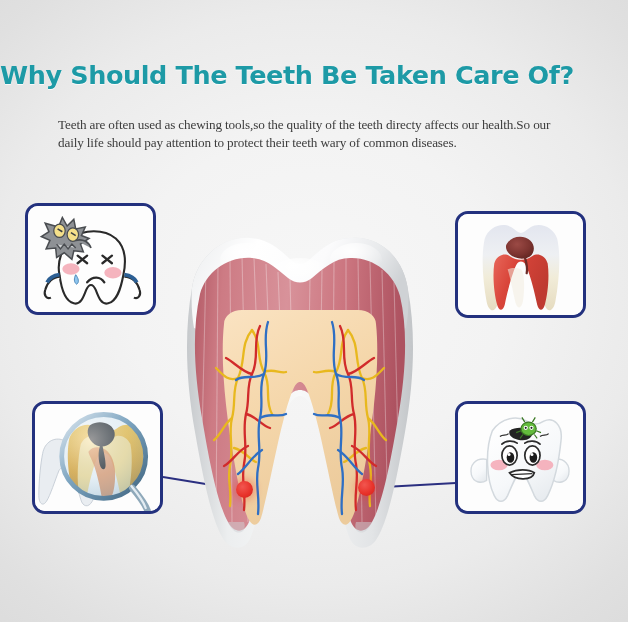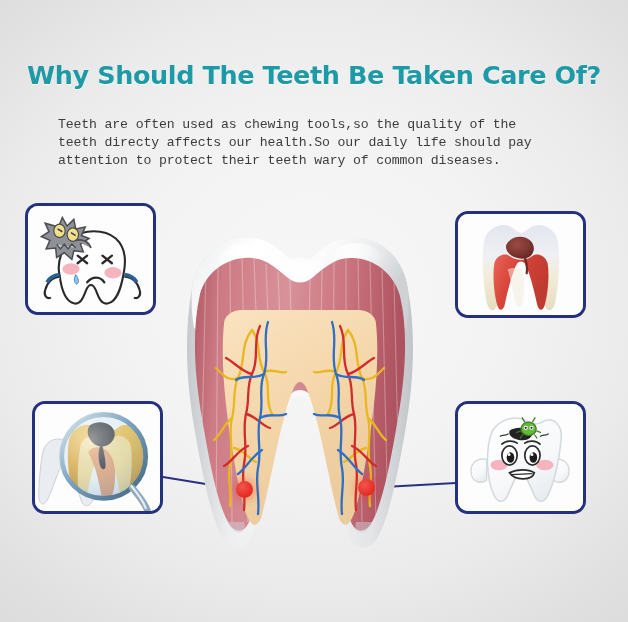--- a/index.html
+++ b/index.html
@@ -9,30 +9,30 @@
     background:#e2e2e2;
   }
   #poster{
     position:relative;width:628px;height:622px;overflow:hidden;
     background:
       radial-gradient(ellipse 78% 70% at 50% 48%, #f7f7f7 0%, #f3f3f3 38%, #ebebeb 66%, #e0e0e0 88%, #dcdcdc 100%);
   }
 
   
   #title{
-    position:absolute;left:0;top:60px;width:628px;text-align:center;
+    position:absolute;left:0;top:60px;width:628px;
     font-family:"DejaVu Sans", sans-serif;
     font-size:25.5px;font-weight:bold;letter-spacing:-0.4px;
     color:#1d9aa6;
     text-shadow:0 1px 0 rgba(255,255,255,.75);
     white-space:nowrap;
   }
   #intro{
     position:absolute;left:58px;top:116px;width:500px;
-    font-family:Liberation Mono, monospace;
+    font-family:Liberation Serif, serif;
     font-size:13.2px;line-height:18px;color:#3c3c3c;
     letter-spacing:-0.15px;
   }
 
   
   .callout{
     position:absolute;
     border:3px solid #23317e;
     border-radius:13px;
     background:#fdfdfd;

